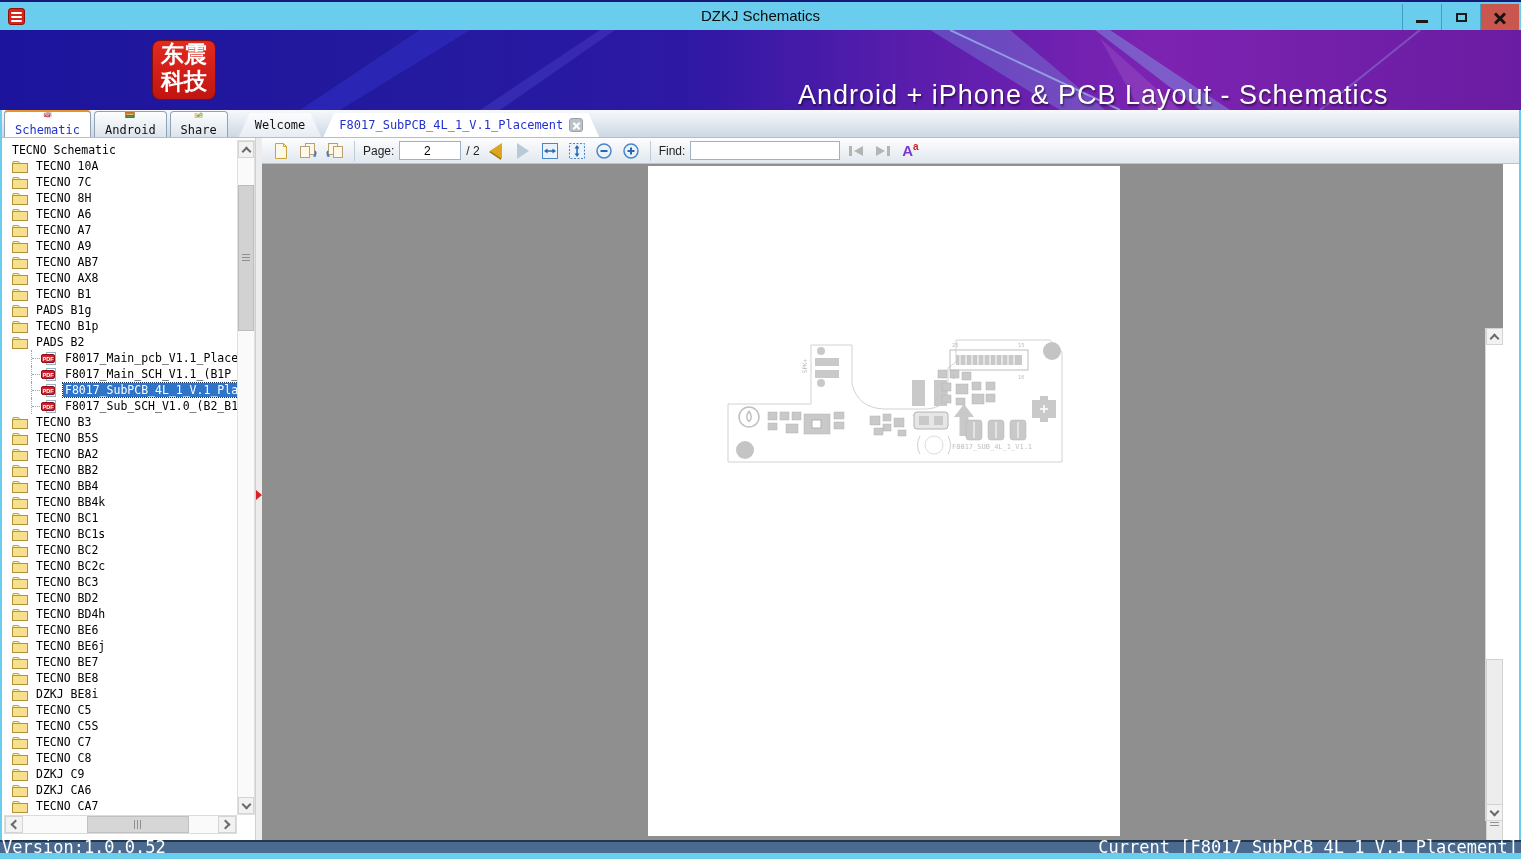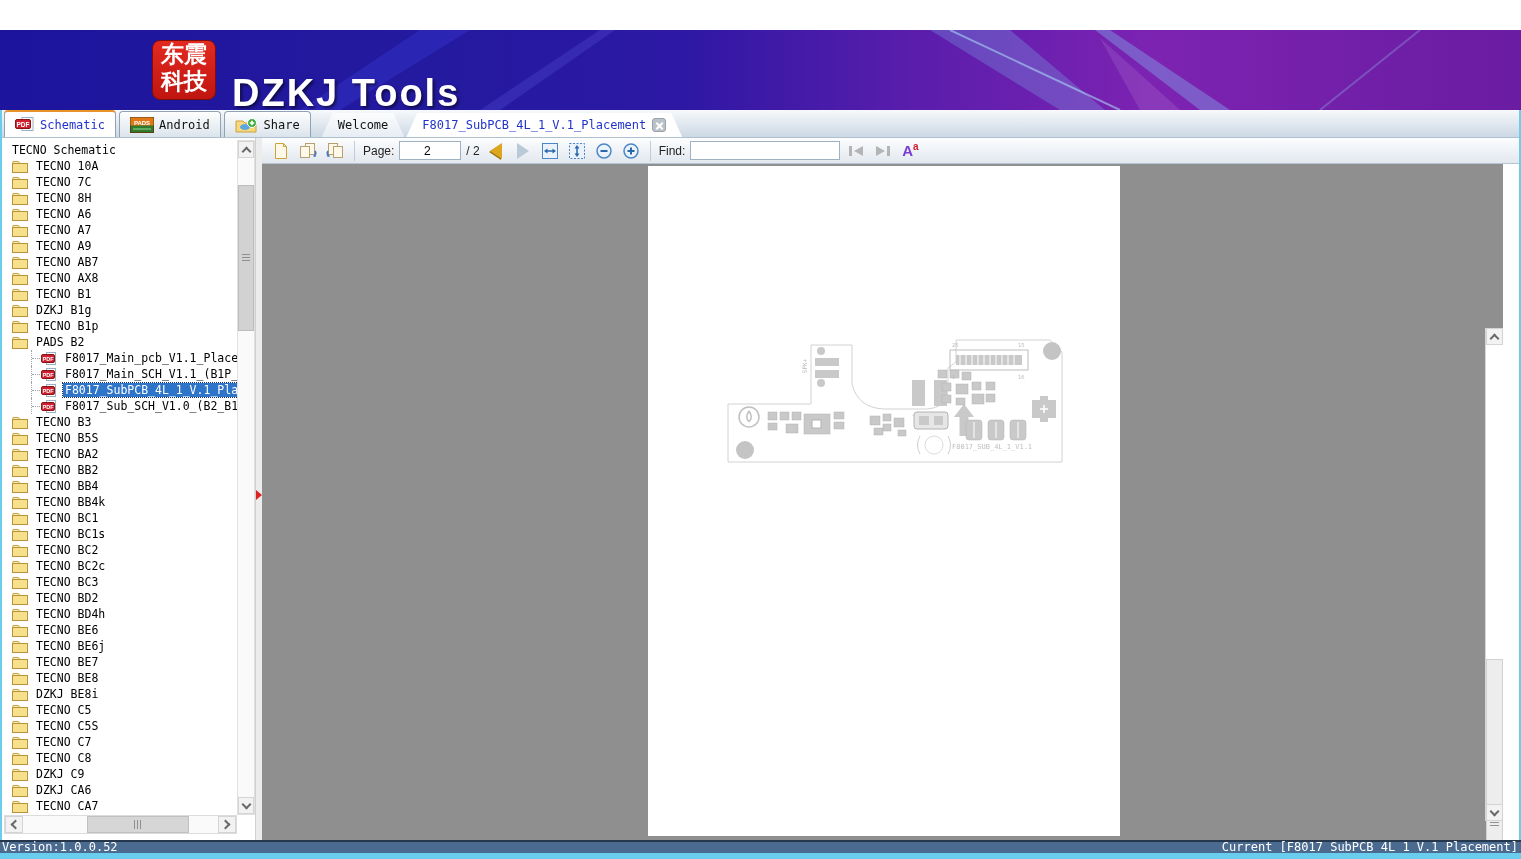--- a/index.html
+++ b/index.html
@@ -42,21 +42,21 @@
   #tagline { position:absolute; left:798px; top:50px; color:#fff; font-size:27px;
              letter-spacing:1px; text-shadow:1px 2px 2px rgba(0,0,0,.5); }
 
   
   #tabrow { position:absolute; top:110px; left:0; right:0; height:28px;
             background:linear-gradient(#f7f9fb,#ccd8e4); border-bottom:1px solid #aebfce;
             display:flex; align-items:flex-end; padding-left:4px; }
   .tab { height:26px; display:flex; align-items:center; gap:5px; padding:0 10px;
          border:1px solid #8fa3b5; border-bottom:none; border-radius:4px 4px 0 0;
          background:linear-gradient(#fefefe,#dbe4ec); margin-right:3px;
-         font-family:"DejaVu Sans Mono", monospace; font-size:12px; color:#111; }
+         font-family:"DejaVu Sans Mono", monospace; font-size:12px; color:#111;flex-direction:column; }
   .tab.active { background:#fff; border-top:2px solid #e8932a; height:27px; }
   .tab.active .tab-label { color:#2233cc; }
   .dtab { height:24px; margin-bottom:0; display:flex; align-items:center; gap:6px;
           padding:0 16px; background:linear-gradient(#fbfcfd,#e7edf3);
           clip-path:polygon(11px 0, calc(100% - 11px) 0, 100% 100%, 0 100%);
           font-family:"DejaVu Sans Mono", monospace; font-size:12px; color:#111; margin-right:2px;margin-top:9px; }
   .dtab.active { background:#fff; color:#2233cc; }
   .tab-close { width:14px; height:14px; background:#b9c1c9; border:1px solid #9aa2aa;
                border-radius:3px; position:relative; }
   .tab-close::before,.tab-close::after { content:''; position:absolute; left:2px; top:6px;
@@ -132,46 +132,65 @@
   #doc-vthumb { position:absolute; left:0; right:0; top:331px; height:328px;
                 background:#ededed; border:1px solid #d2d2d2; }
   .sb-btn.top { top:0; left:0; right:0; height:17px; }
   .sb-btn.bottom { bottom:0; left:0; right:0; height:17px; }
   #right-edge { position:absolute; right:0; top:110px; bottom:0; width:2px; background:#6bcdee; }
   #left-edge  { position:absolute; left:0; top:110px; bottom:0; width:2px; background:#6bcdee; }
 
   
   #statusbar { position:absolute; left:0; right:0; bottom:6px; height:13px; background:#4a6b8f;
                border-top:2px solid #24374d; color:#fff;
-               font-family:"DejaVu Sans Mono", monospace; font-size:12px; line-height:11px; }
+               font-family:"DejaVu Sans Mono", monospace; font-size:17px; line-height:11px; }
   #status-left { position:absolute; left:2px; top:0; }
   #status-right { position:absolute; right:3px; top:0; }
   #bottomstrip { position:absolute; left:0; right:0; bottom:0; height:6px; background:#6bcdee; }
 </style>
 </head>
 <body>
 
 <div id="window">
 
+  <div id="titlebar">
+    <div id="app-icon">
+        <i></i>
+        <i></i>
+        <i></i>
+      </div>
+    <div id="window-title">DZKJ Schematics</div>
+    <div id="win-buttons">
+      <div class="winbtn">
+          <span class="glyph-min"></span>
+        </div>
+      <div class="winbtn">
+          <span class="glyph-max"></span>
+        </div>
+      <div class="winbtn close">
+          <span class="glyph-x"></span>
+        </div>
+    </div>
+  </div>
 
   <div id="banner">
     <svg id="banner-art" width="1521" height="80" viewBox="0 0 1521 80">
       <polygon points="930,0 1010,0 1105,80 1060,80" fill="rgba(130,225,255,0.22)"></polygon>
       <polygon points="1095,0 1110,0 1230,80 1200,80" fill="rgba(130,225,255,0.30)"></polygon>
       <polygon points="1100,8 1180,80 1140,80" fill="rgba(255,255,255,0.10)"></polygon>
       <polygon points="300,80 420,0 470,0 340,80" fill="rgba(60,60,220,0.35)"></polygon>
       <polygon points="480,80 600,0 615,0 500,80" fill="rgba(120,120,255,0.18)"></polygon>
       <line x1="950" y1="0" x2="1120" y2="80" stroke="rgba(180,240,255,0.5)" stroke-width="2"></line>
       <line x1="1420" y1="0" x2="1320" y2="80" stroke="rgba(160,230,255,0.25)" stroke-width="2"></line>
     </svg>
     <div id="banner-logo">
       <div>东震</div>
       <div>科技</div>
     </div>
-    <div id="brand">DZKJ Tools</div>
+    <div id="tagline">Android + iPhone &amp; PCB Layout - Schematics</div>
   </div>
 
   <div id="tabrow">
     <div class="tab active">
       <svg width="20" height="15" viewBox="0 0 20 15">
         <rect x="7" y="0.5" width="11" height="13" fill="#fff" stroke="#9ab0c4"></rect>
         <rect x="0.5" y="2.5" width="15" height="9" rx="1.5" fill="#cf2030" stroke="#8a1414"></rect>
         <text x="8" y="9.5" font-size="6.5" font-weight="bold" fill="#fff" text-anchor="middle" font-family="Liberation Sans, sans-serif">PDF</text>
       </svg>
       <span class="tab-label">Schematic</span>
@@ -323,21 +342,21 @@
 
         <div class="trow folder">
 
           <span class="icon folder-ic">
             <svg width="16" height="13" viewBox="0 0 16 13">
               <path d="M1 3.5 V1.5 h5.5 l1.5 2" fill="#fbeeb6" stroke="#c9a33c"></path>
               <rect x="0.5" y="3.5" width="15" height="9" fill="#f7e08c" stroke="#b8923a"></rect>
             </svg>
           </span>
 
-          <span class="tlabel">DZKJ B1g</span>
+          <span class="tlabel">PADS B1g</span>
         </div>
 
         <div class="trow folder">
 
           <span class="icon folder-ic">
             <svg width="16" height="13" viewBox="0 0 16 13">
               <path d="M1 3.5 V1.5 h5.5 l1.5 2" fill="#fbeeb6" stroke="#c9a33c"></path>
               <rect x="0.5" y="3.5" width="15" height="9" fill="#f7e08c" stroke="#b8923a"></rect>
             </svg>
           </span>

